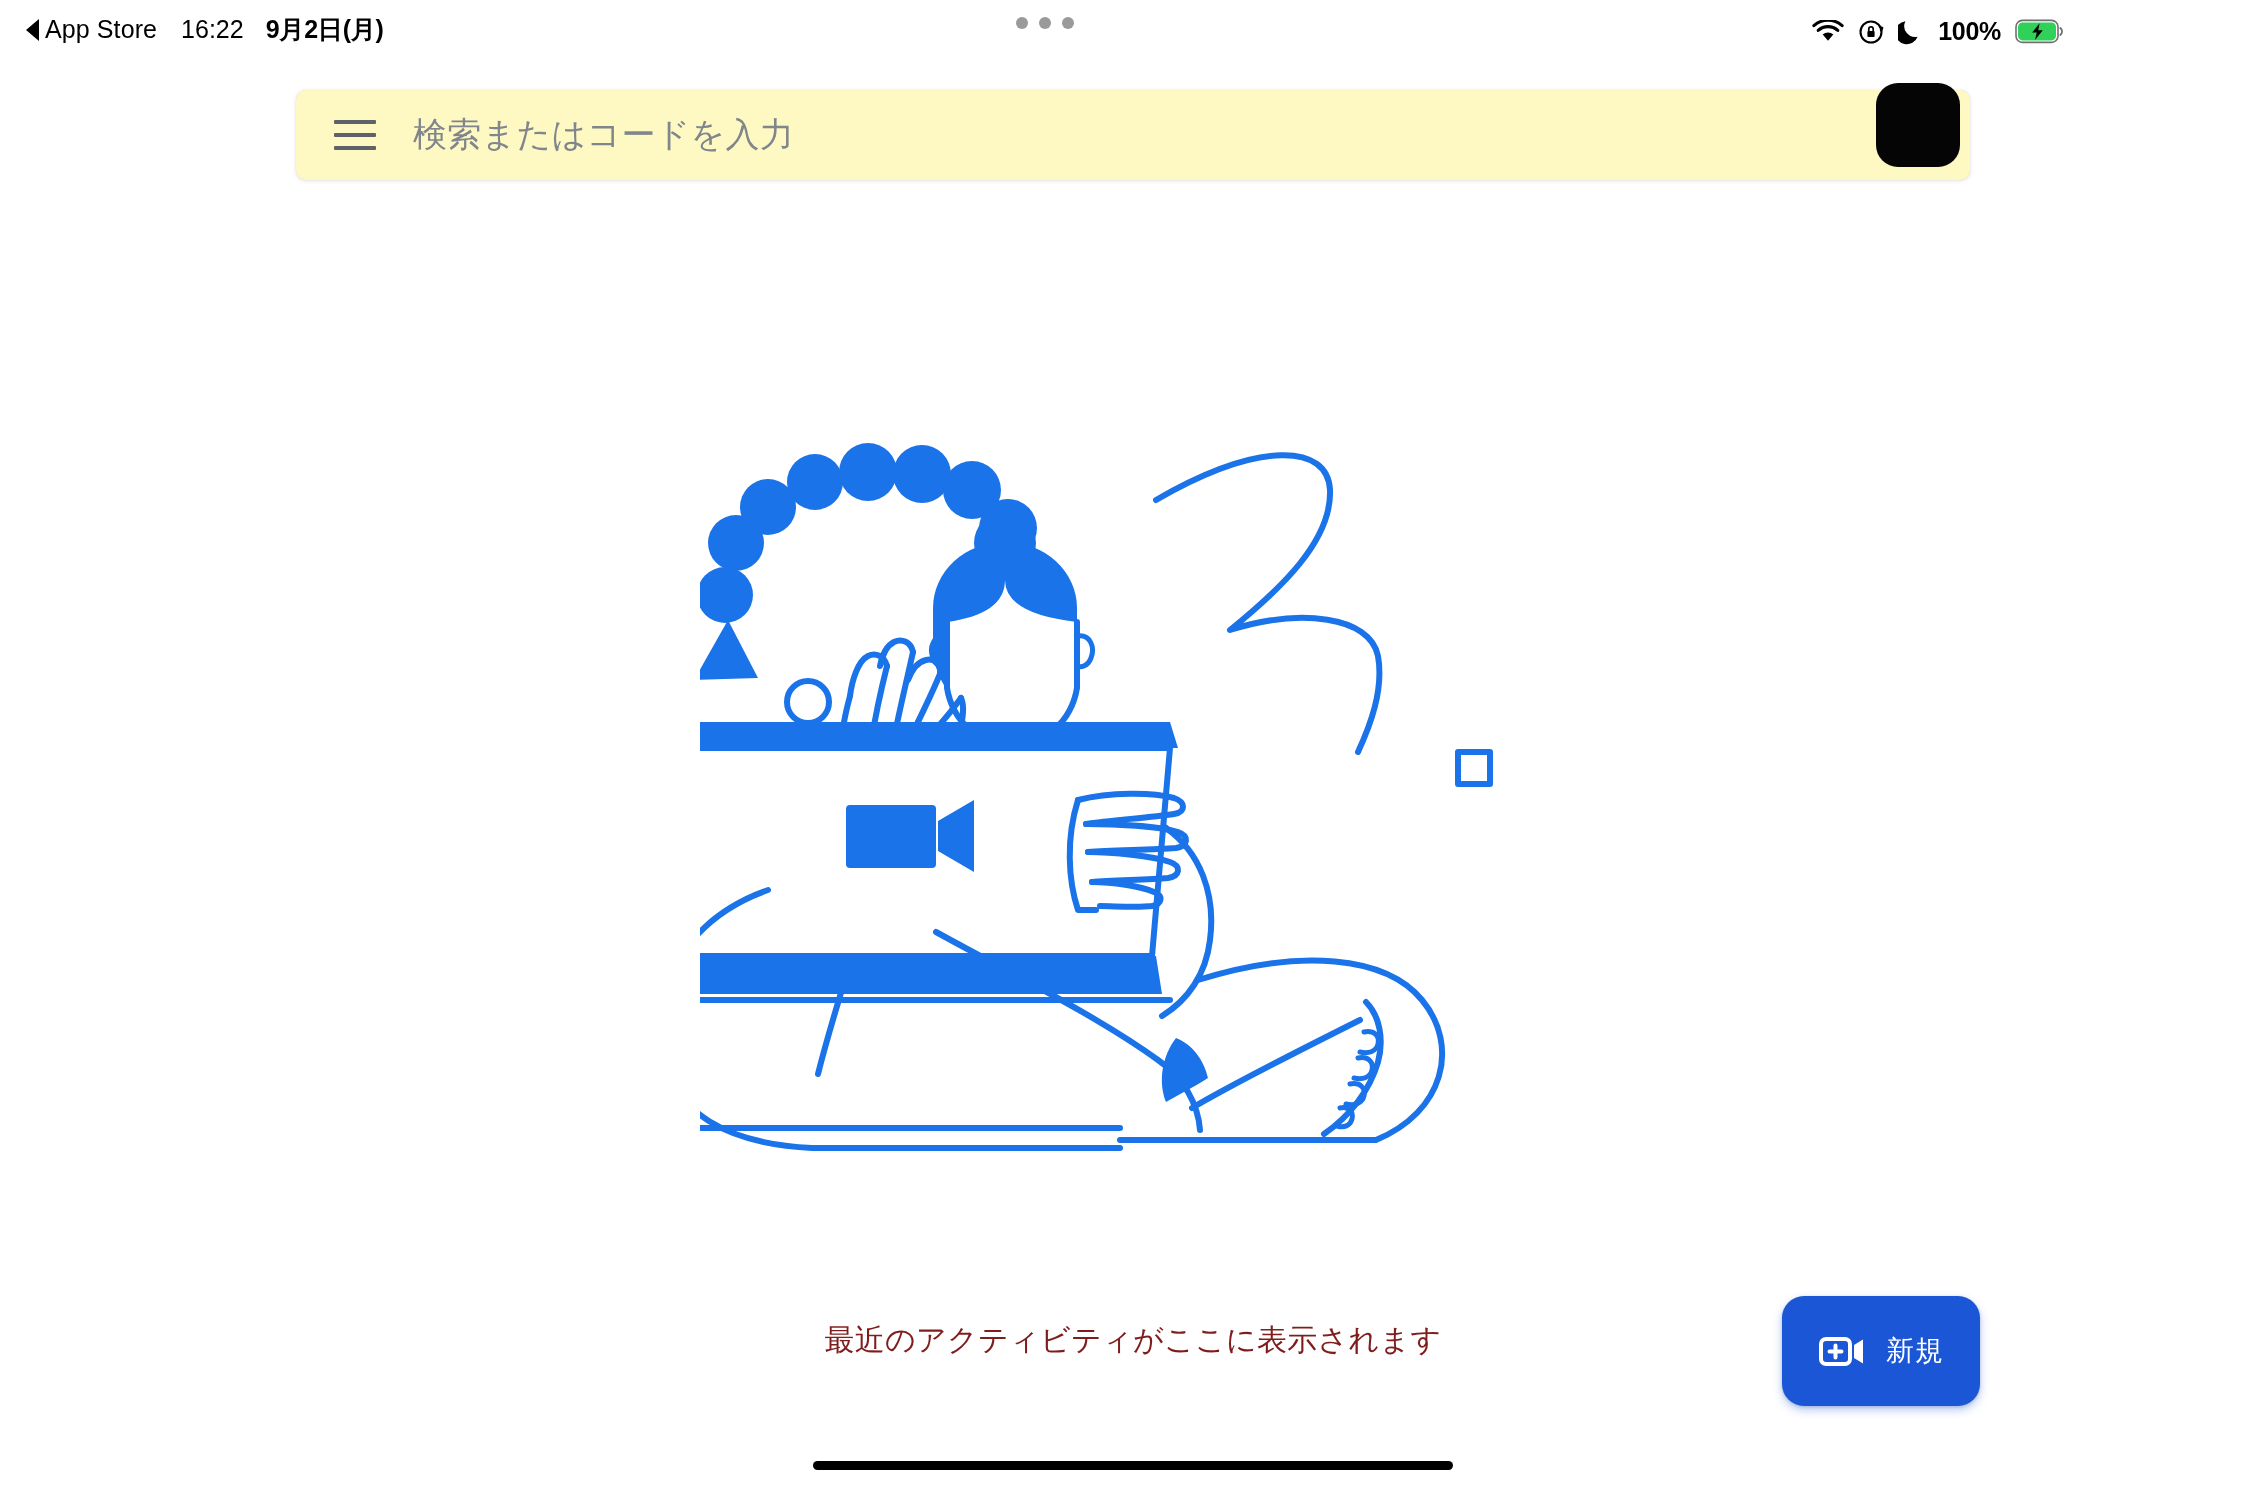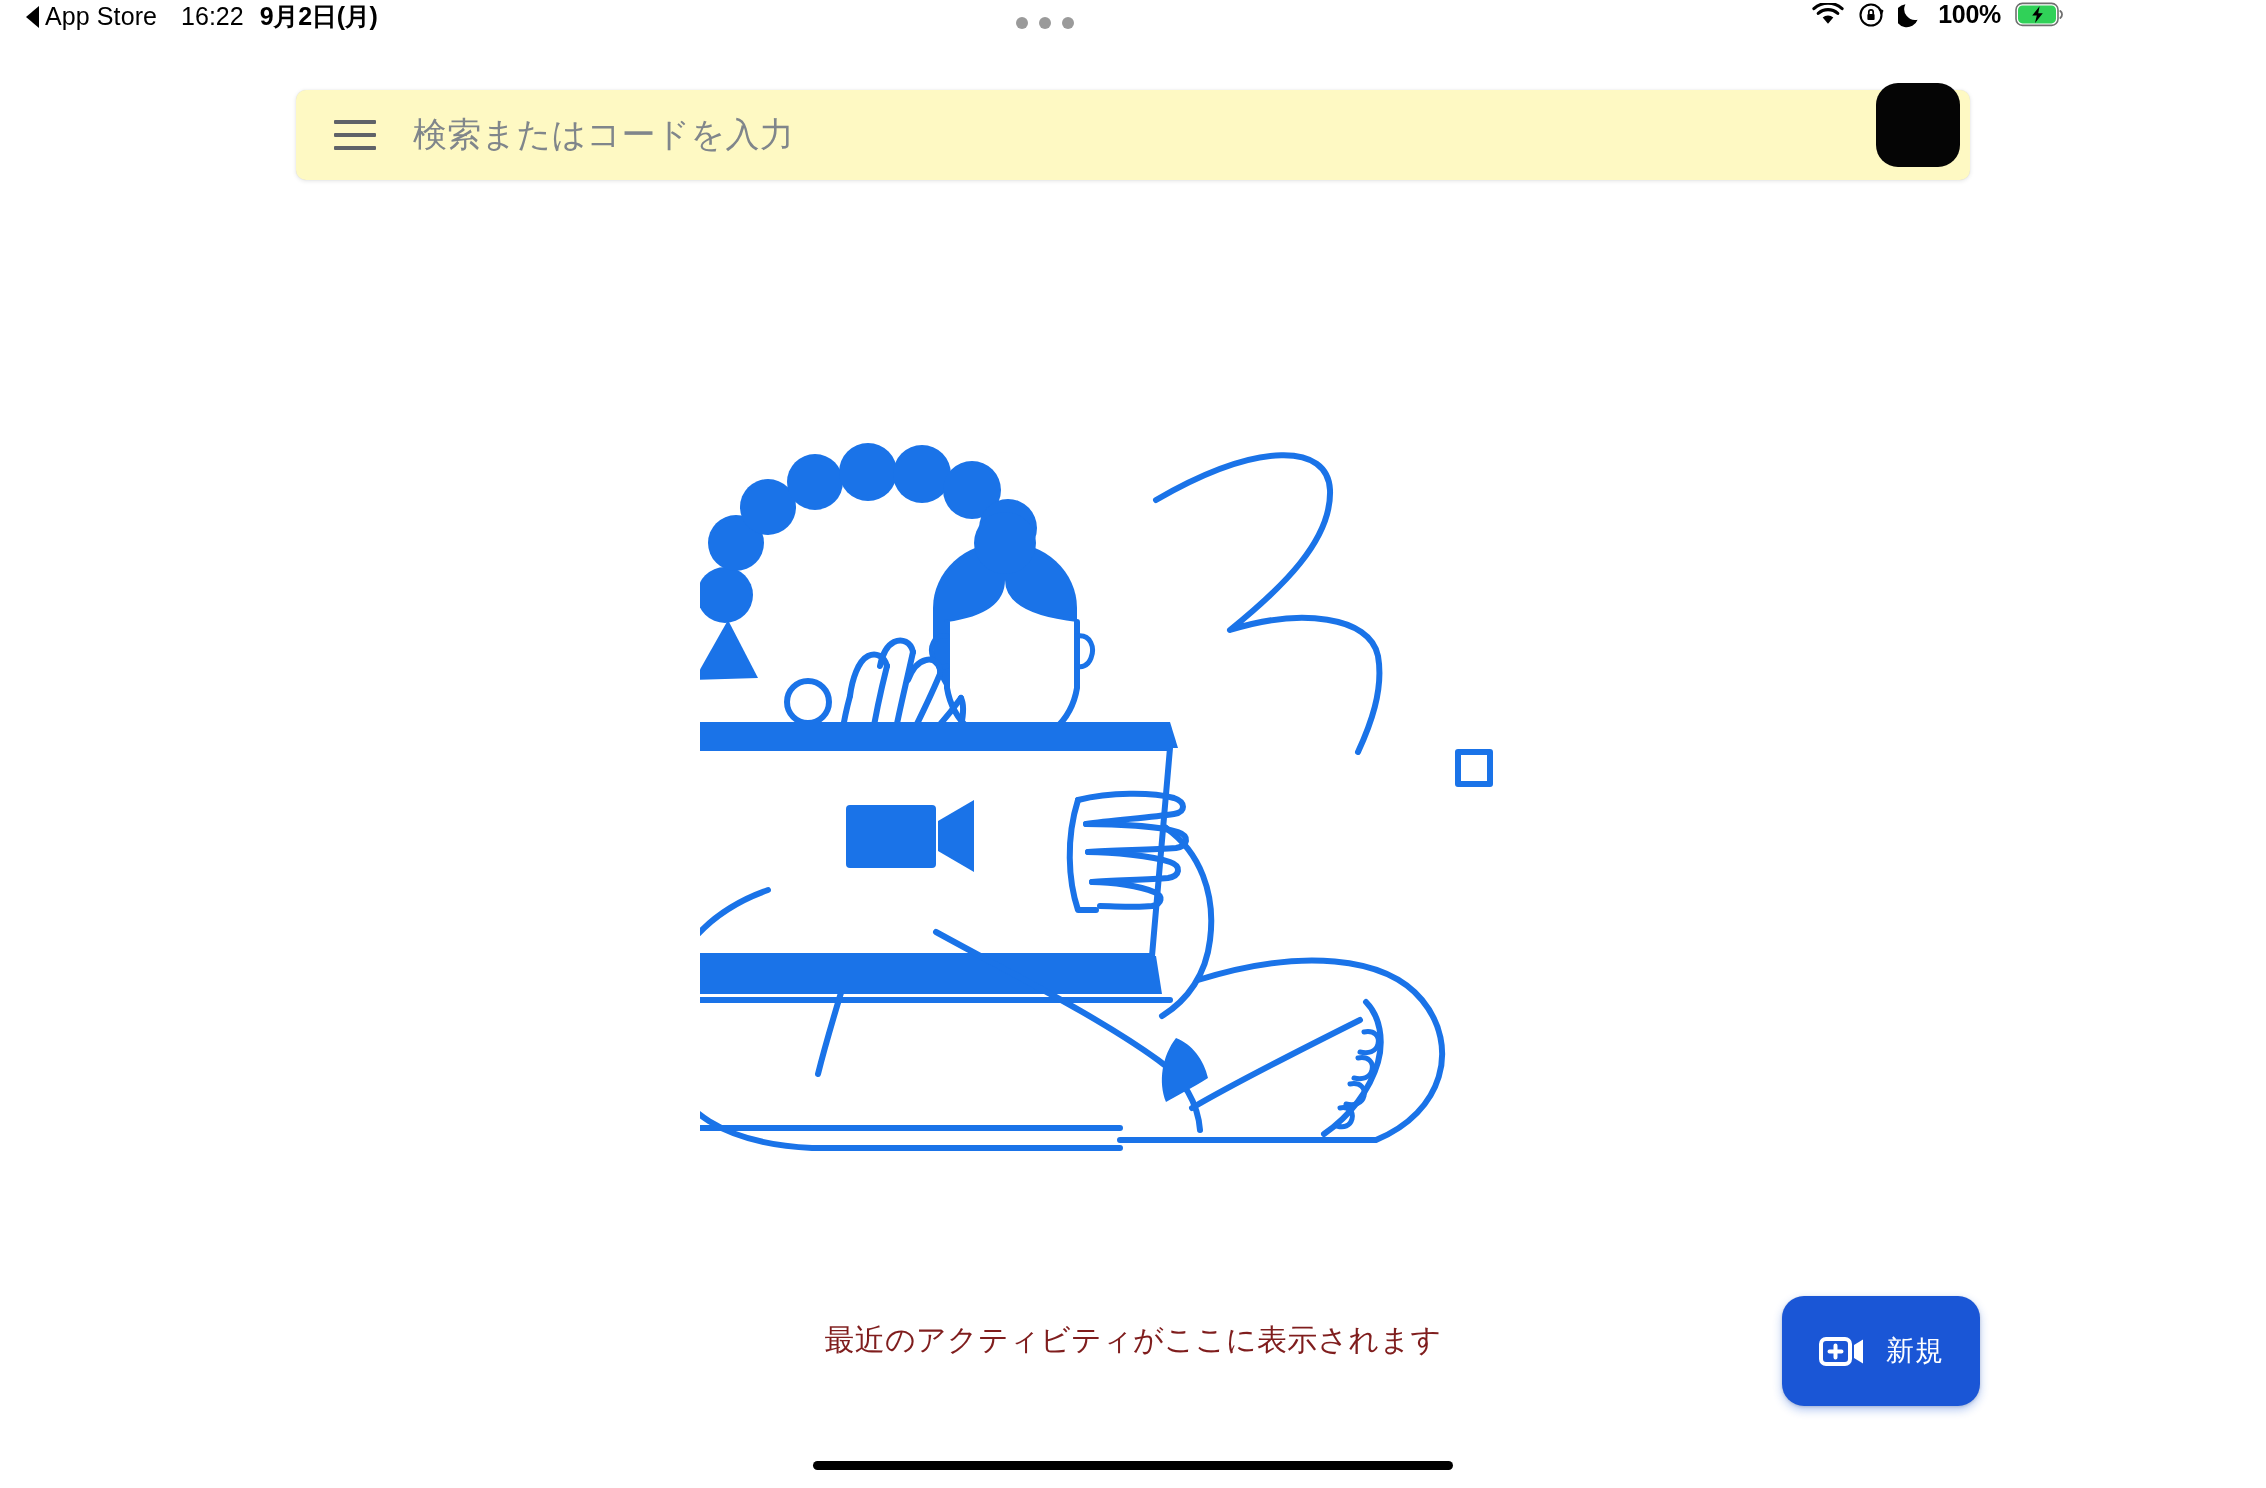--- a/index.html
+++ b/index.html
@@ -16,21 +16,21 @@
     -webkit-font-smoothing: antialiased;
   }
 
   
   #status-bar {
     position: absolute;
     top: 0; left: 0;
     width: 2089px;
     height: 46px;
     display: flex;
-    align-items: flex-start;
+    align-items: flex-end;
     justify-content: space-between;
     padding: 0 26px;
     box-sizing: border-box;
     color: #000;
     font-size: 25px;
     font-weight: 500;
     z-index: 40;
   }
   #status-left {
     display: flex;
@@ -40,21 +40,21 @@
   }
   .back-tri {
     width: 0; height: 0;
     border-top: 11px solid transparent;
     border-bottom: 11px solid transparent;
     border-right: 13px solid #000;
     margin-right: 6px;
     margin-top: 1px;
   }
   #status-left .app-name { margin-right: 24px; letter-spacing: .1px; }
-  #status-left .clock { margin-right: 16px; }
+  #status-left .clock { margin-right: 22px; }
   #status-left .date { letter-spacing: -.2px; font-weight: bold; }
 
   #status-dots {
     position: absolute;
     left: 50%;
     top: 50%;
     transform: translate(-50%, -50%);
     display: flex;
     gap: 11px;
   }

